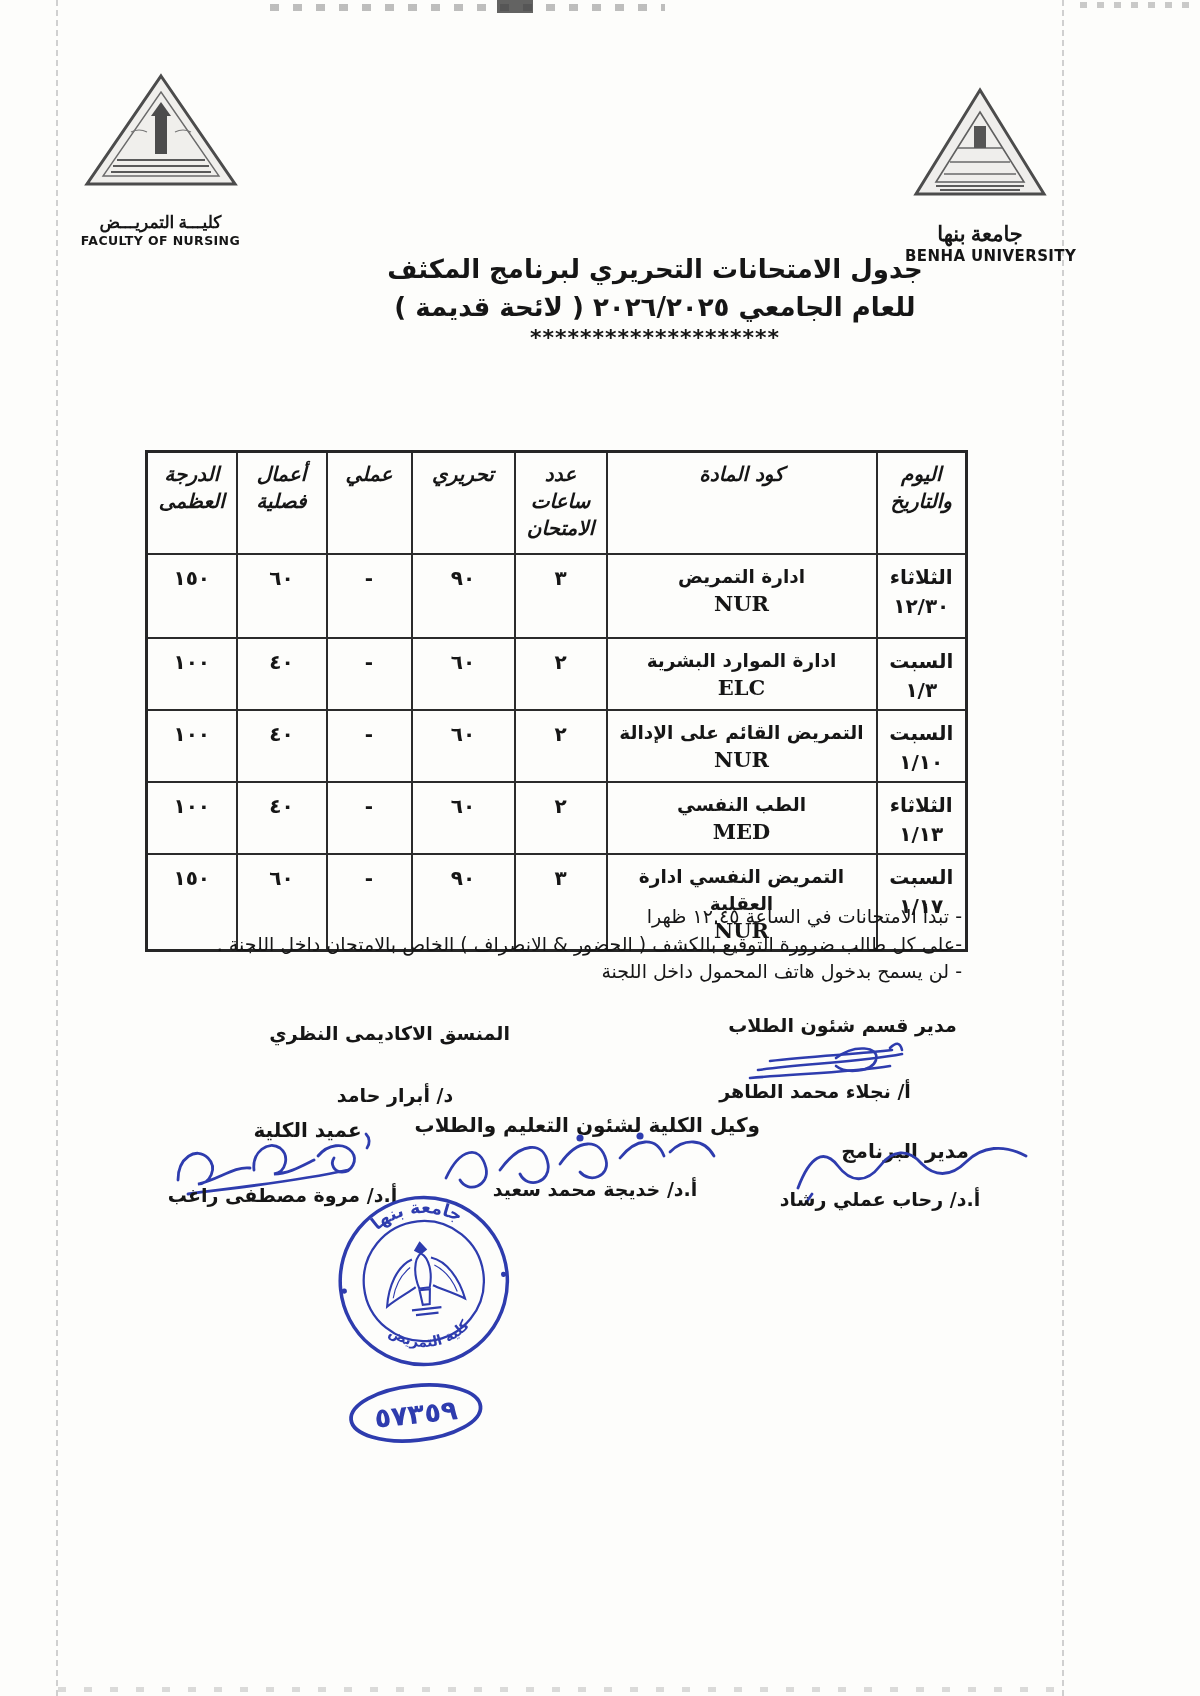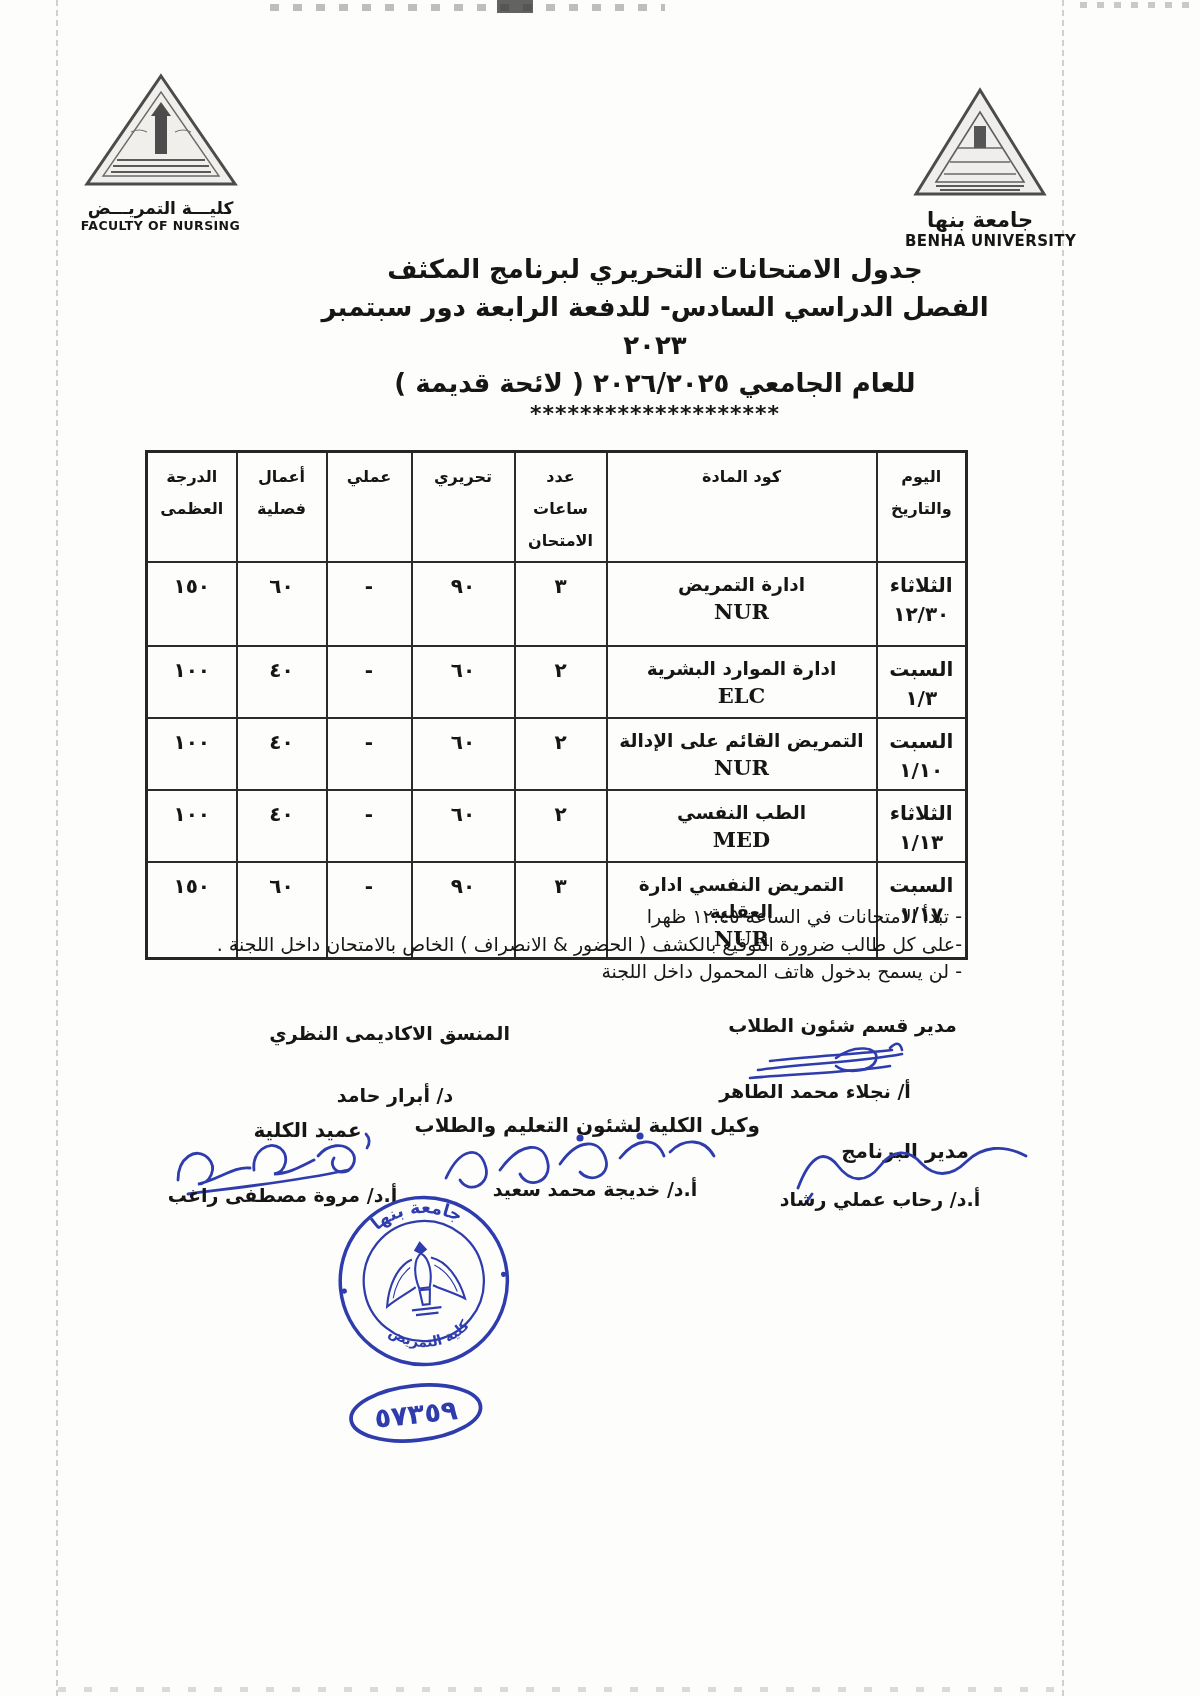--- a/index.html
+++ b/index.html
@@ -18,36 +18,36 @@
   .top-marks-right { position:absolute; top:2px; left:1080px; width:112px; height:6px; opacity:.45;
     background:repeating-linear-gradient(90deg,#8a8a8a 0 7px, transparent 7px 17px); }
   .top-smudge { position:absolute; top:0; left:497px; width:36px; height:13px; background:#3c3c3c; opacity:.8; }
   .bottom-marks { position:absolute; bottom:4px; left:58px; width:1000px; height:5px; opacity:.35;
     background:repeating-linear-gradient(90deg,#9a9a9a 0 8px, transparent 8px 26px); }
 
   
   .logo-block { position:absolute; text-align:center; }
   .logo-faculty { left:78px; top:72px; width:165px; }
   .logo-university { left:905px; top:86px; width:150px; }
-  .logo-ar { font-size:17px; font-weight:bold; margin-top:2px; white-space:nowrap; }
+  .logo-ar { font-size:17px; font-weight:bold; margin-top:16px; white-space:nowrap;font-family:Liberation Serif, serif; }
   .logo-en { font-size:12.5px; font-weight:bold; letter-spacing:.4px; direction:ltr; white-space:nowrap; }
   .logo-university .logo-ar { font-size:21px; }
   .logo-university .logo-en { font-size:15px; }
 
   
   .title-block { position:absolute; left:320px; top:250px; width:670px; text-align:center; font-weight:bold; }
   .title-line { font-size:26px; line-height:38px; }
   .title-stars { font-size:22px; letter-spacing:1px; line-height:24px; direction:ltr; }
 
   
   table.exam { position:absolute; top:450px; left:145px; width:820px;
     border-collapse:collapse; table-layout:fixed; text-align:center; font-weight:bold;
     border:3px solid #262626; }
   .exam th, .exam td { border:2px solid #2b2b2b; padding:4px 2px; vertical-align:top; }
-  .exam th { font-size:16px; line-height:32px; padding-top:8px; }
+  .exam th { font-size:20px; line-height:27px; padding-top:8px;font-style:italic; }
   .exam tr.hdr th { height:102px; }
   .exam td { font-size:20px; line-height:30px; padding-top:8px; }
   .exam tr.r0 td { height:84px; }
   .exam tr.rx td { height:66px; }
   .subj { font-size:18.5px; line-height:27px; }
   .code { font-family:"DejaVu Serif", serif; font-size:21px; line-height:28px; direction:ltr; }
   .day-name, .day-date { line-height:29px; font-size:20px; }
 
   
   .notes { position:absolute; top:903px; left:200px; width:762px; text-align:right;
@@ -93,21 +93,20 @@
       <path d="M48,62 h44 M40,76 h60 M34,88 h72" stroke="#6a6a6a" stroke-width="1.4" fill="none"></path>
       <rect x="64" y="40" width="12" height="22" fill="#555"></rect>
       <path d="M26,100 h88 M30,104 h80" stroke="#5a5a5a" stroke-width="1.8" fill="none"></path>
     </svg>
     <div class="logo-ar">جامعة بنها</div>
     <div class="logo-en">BENHA UNIVERSITY</div>
   </div>
 
   <div class="title-block">
     <div class="title-line">جدول الامتحانات التحريري لبرنامج المكثف</div>
-    <div class="title-line">الفصل الدراسي السادس- للدفعة الرابعة دور سبتمبر ٢٠٢٣</div>
     <div class="title-line">للعام الجامعي ٢٠٢٦/٢٠٢٥ ( لائحة قديمة )</div>
     <div class="title-stars">********************</div>
   </div>
 
   <table class="exam">
     <colgroup>
       <col style="width:90px">
         <col style="width:270px">
         <col style="width:92px">
         <col style="width:103px">

